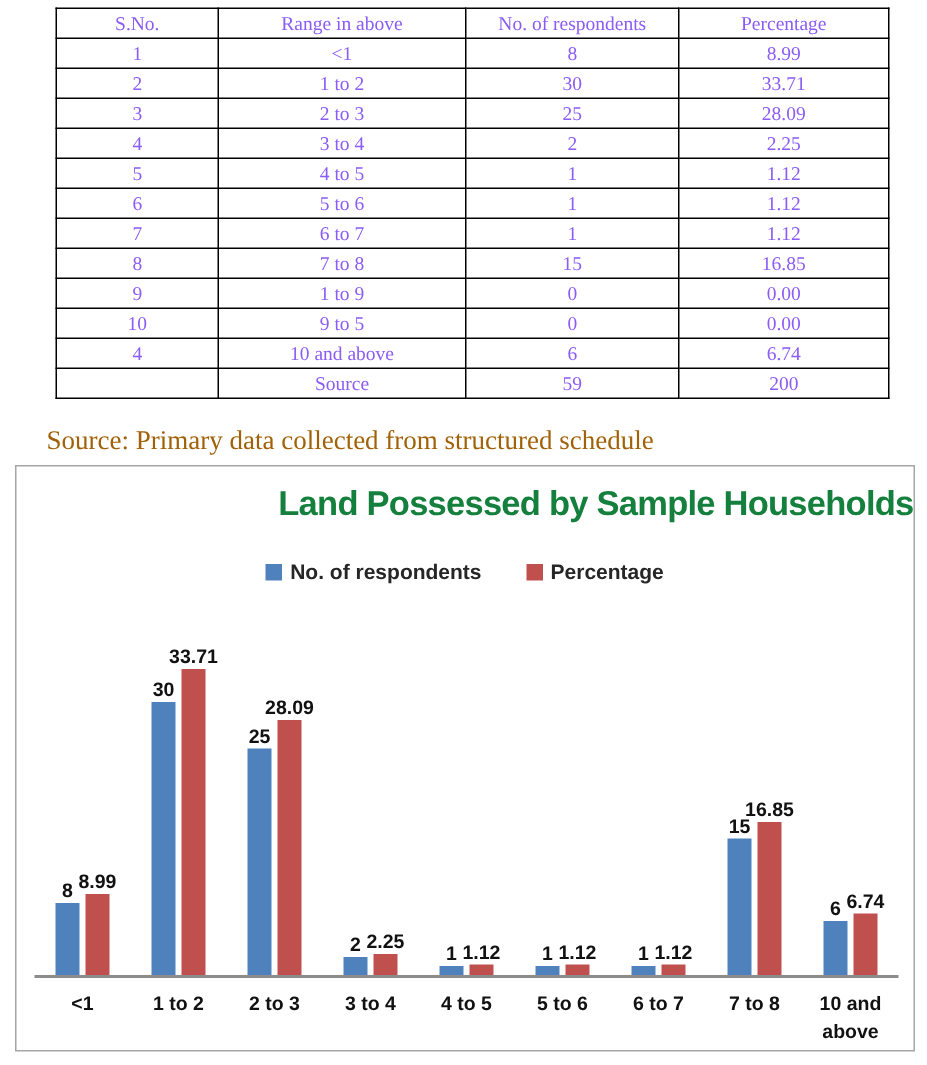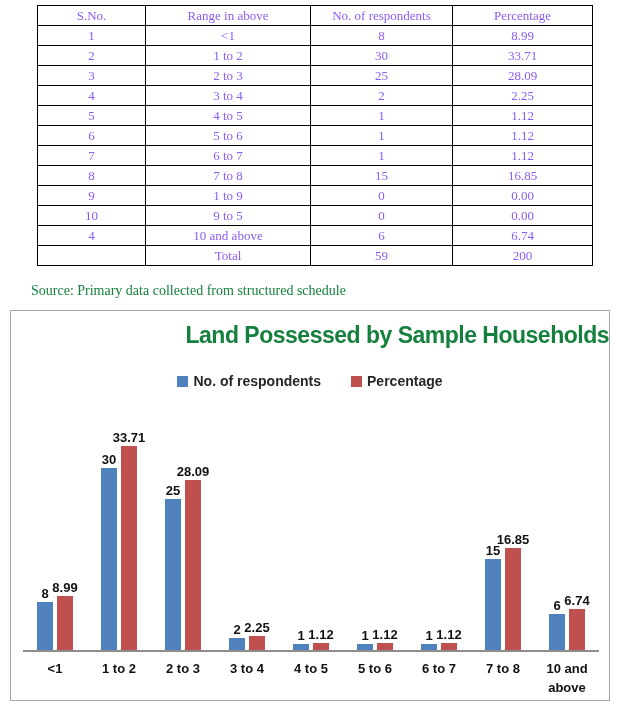--- a/index.html
+++ b/index.html
@@ -29,21 +29,21 @@
     height: 19px;
     padding: 0 2px;
     text-align: center; vertical-align: middle;
     font-weight: normal;
     white-space: nowrap; overflow: hidden;
   }
 
   .source-note {
     position: absolute; left: 31px; top: 283px;
     font-family: "Liberation Serif", serif;
-    font-size: 14px; color: #15803d;
+    font-size: 18px; color: #a16207;
     white-space: nowrap;
   }
 
   
   .chart-panel {
     position: absolute; left: 10px; top: 310px;
     width: 598px; height: 389px;
     border: 1px solid #a6a6a6;
     background: #ffffff;
   }
@@ -180,21 +180,21 @@
         <td>0.00</td>
       </tr>
       <tr>
         <td>4</td>
         <td>10 and above</td>
         <td>6</td>
         <td>6.74</td>
       </tr>
       <tr>
         <td></td>
-        <td>Total</td>
+        <td>Source</td>
         <td>59</td>
         <td>200</td>
       </tr>
     </tbody>
 </table>
 
 <div class="source-note">Source: Primary data collected from structured schedule</div>
 
 <div class="chart-panel">
   <div class="chart-title">Land Possessed by Sample Households</div>

